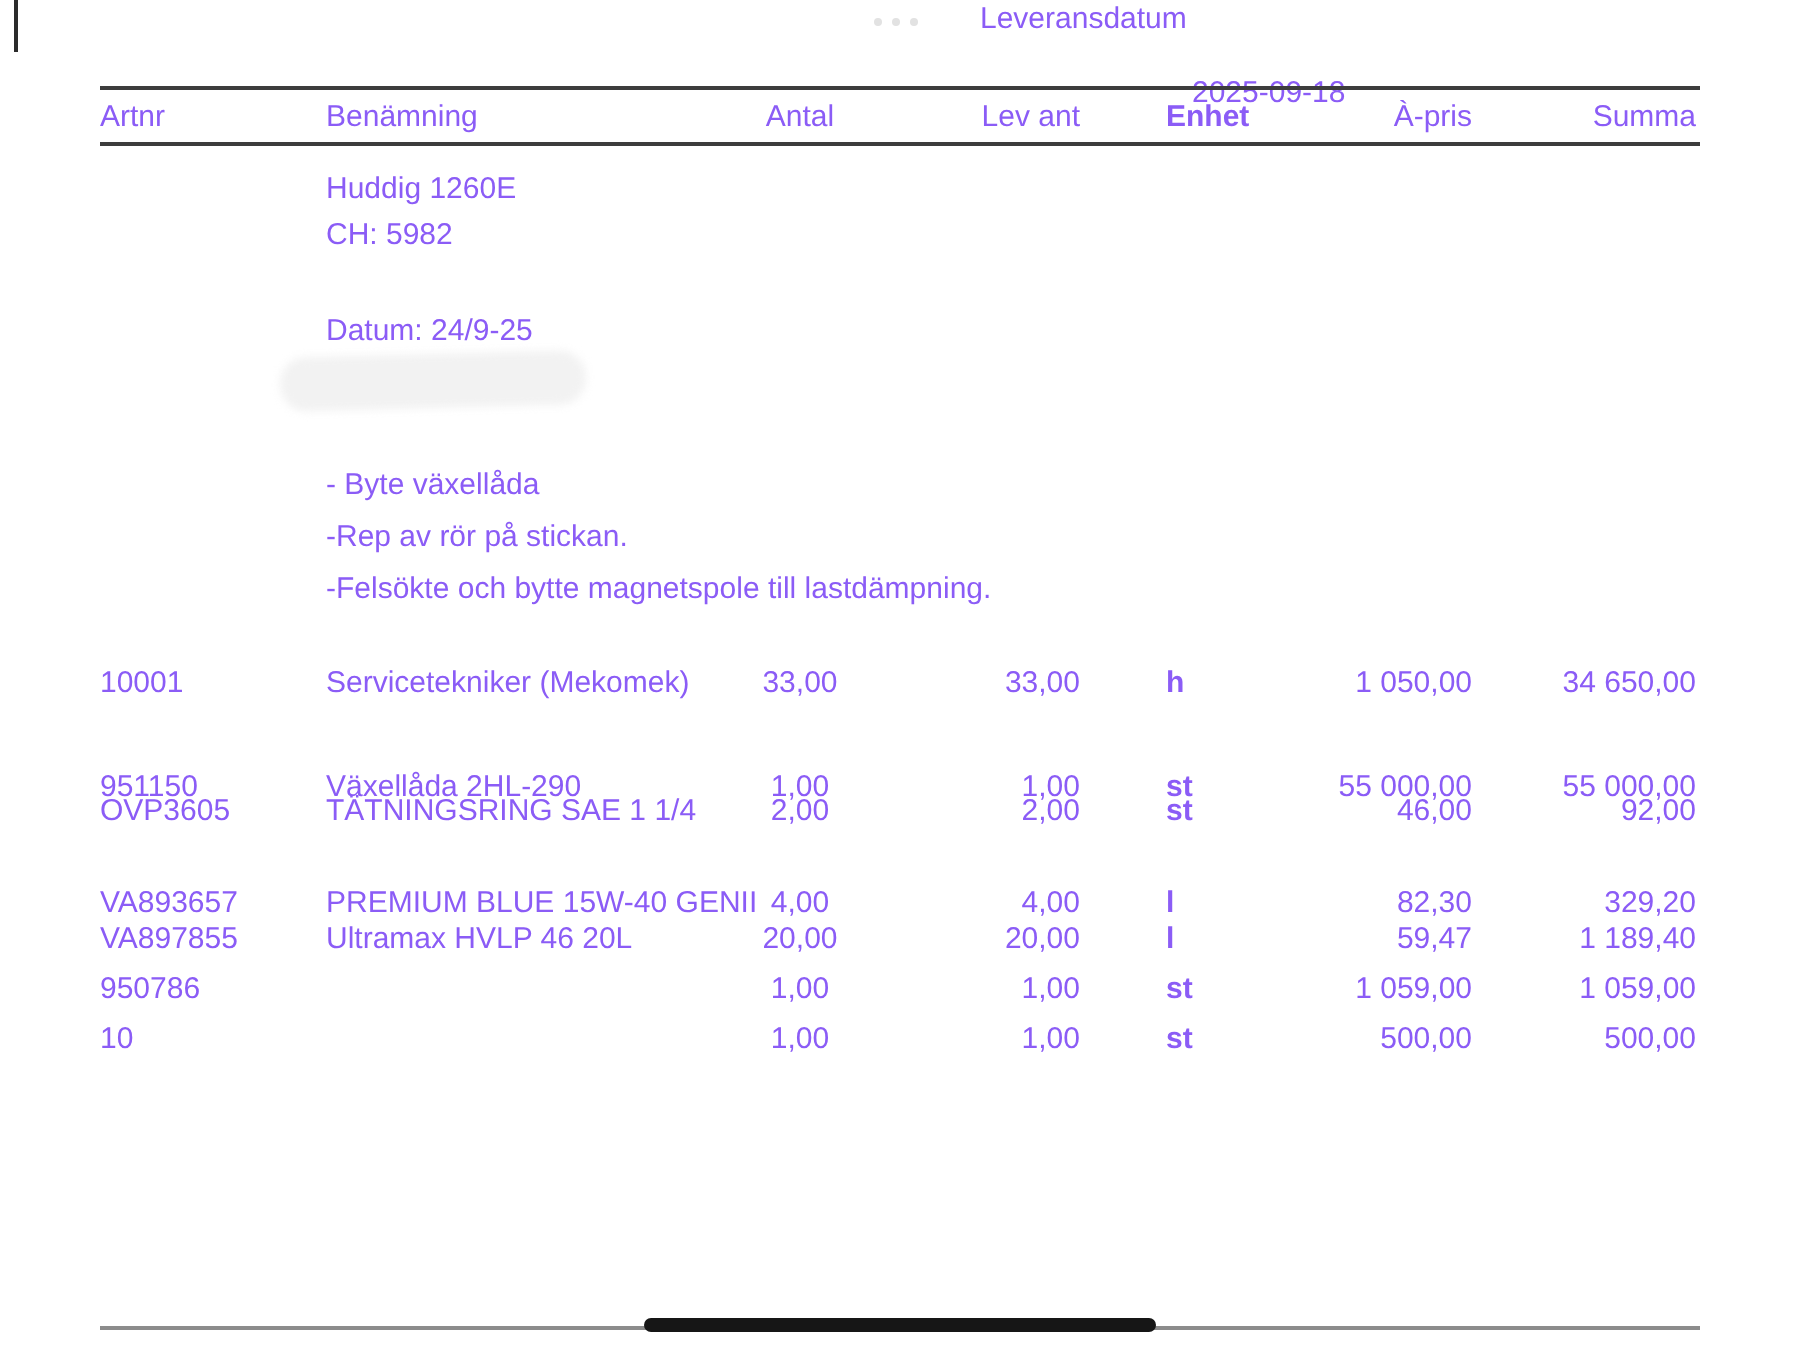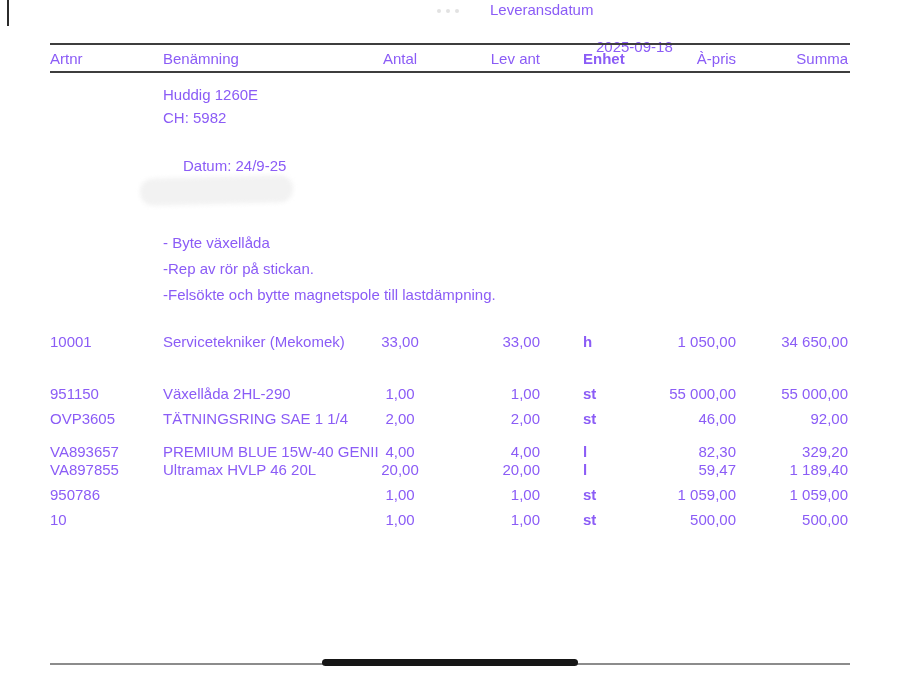--- a/index.html
+++ b/index.html
@@ -52,21 +52,21 @@
     <div class="c-name">Benämning</div>
     <div class="c-antal">Antal</div>
     <div class="c-levant">Lev ant</div>
     <div class="c-enhet">Enhet</div>
     <div class="c-apris">À-pris</div>
     <div class="c-summa">Summa</div>
   </div>
 
   <div class="abs" style="left:163px;top:85px;">Huddig 1260E</div>
   <div class="abs" style="left:163px;top:108px;">CH: 5982</div>
-  <div class="abs" style="left:163px;top:156px;margin-left:20px;">Datum: 24/9-25</div>
+  <div class="abs" style="left:163px;top:156px;">Datum: 24/9-25</div>
 
   <div class="redaction"></div>
 
   <div class="abs" style="left:163px;top:233px;">- Byte växellåda</div>
   <div class="abs" style="left:163px;top:259px;">-Rep av rör på stickan.</div>
   <div class="abs" style="left:163px;top:285px;">-Felsökte och bytte magnetspole till lastdämpning.</div>
 
   <div class="row" style="top:332px;">
     <div class="c-artnr">10001</div>
     <div class="c-name">Servicetekniker (Mekomek)</div>
@@ -80,21 +80,21 @@
   <div class="row" style="top:384px;">
     <div class="c-artnr">951150</div>
     <div class="c-name">Växellåda 2HL-290</div>
     <div class="c-antal">1,00</div>
     <div class="c-levant">1,00</div>
     <div class="c-enhet">st</div>
     <div class="c-apris">55 000,00</div>
     <div class="c-summa">55 000,00</div>
   </div>
 
-  <div class="row" style="top:409px;">
+  <div class="row" style="top:396px;">
     <div class="c-artnr">OVP3605</div>
     <div class="c-name">TÄTNINGSRING SAE 1 1/4</div>
     <div class="c-antal">2,00</div>
     <div class="c-levant">2,00</div>
     <div class="c-enhet">st</div>
     <div class="c-apris">46,00</div>
     <div class="c-summa">92,00</div>
   </div>
 
   <div class="row" style="top:442px;">

